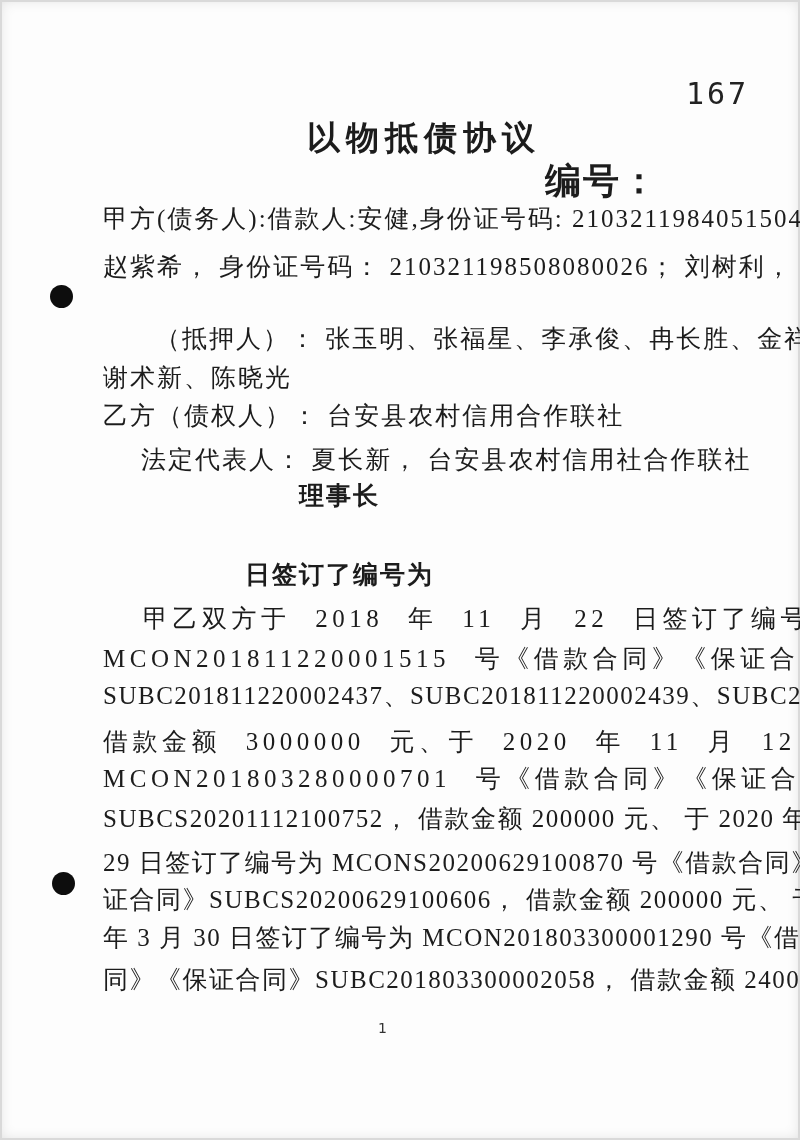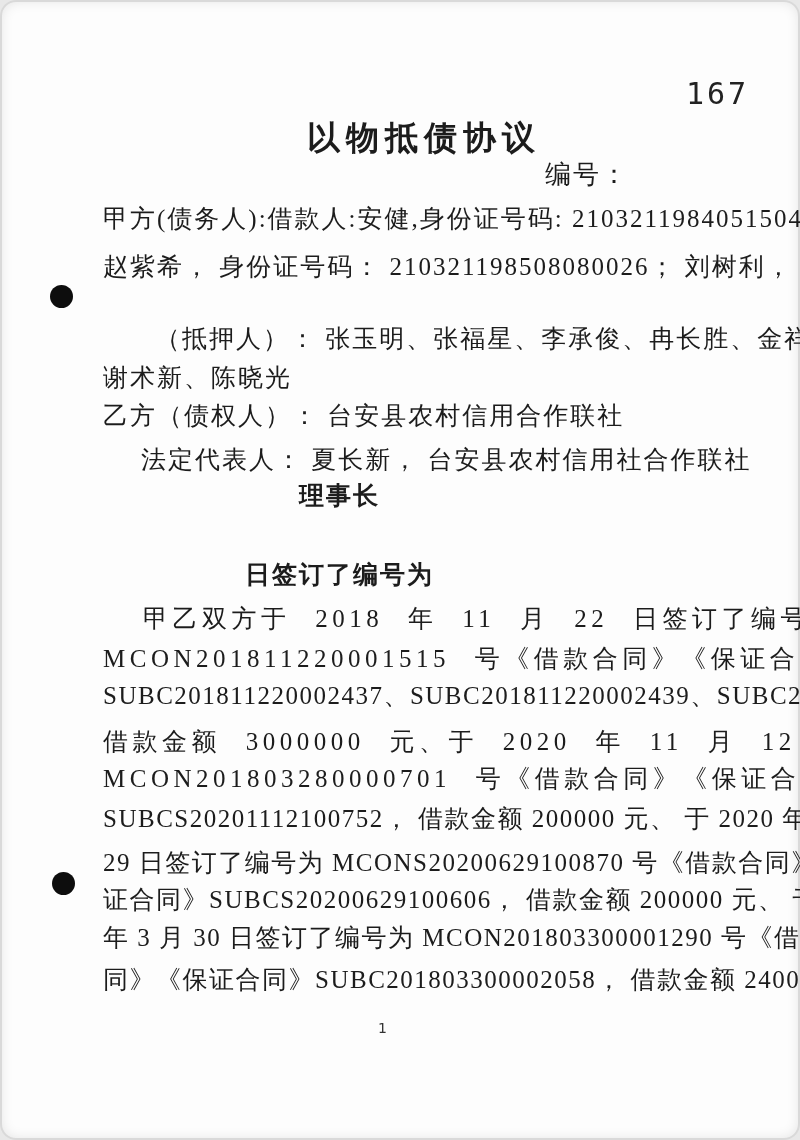--- a/index.html
+++ b/index.html
@@ -1,41 +1,41 @@
 <!DOCTYPE html>
 <html><head>
 <meta charset="utf-8">
 <style>
   html,body{margin:0;padding:0;background:#e8e8e8;}
   .page{
     position:relative;
     width:800px;height:1140px;
     margin:0 auto;
     background:#fdfdfd;
-    border-radius:16px;
+    border-radius:0;
     box-shadow: inset 0 0 0 2px #d9d9d9, inset 0 0 14px rgba(0,0,0,0.12);
     overflow:hidden;
     font-family:"Liberation Serif","DejaVu Serif",serif;
     color:#1c1c1c;
   }
   .stamp{
     position:absolute;top:76px;left:686px;
     font-family:"DejaVu Sans Mono",monospace;
     font-size:30px;letter-spacing:3px;color:#222;
   }
   .title{
     position:absolute;top:116px;left:0;width:800px;
     text-align:center;
     font-family:"Liberation Sans","DejaVu Sans",sans-serif;
     font-weight:bold;font-size:33px;letter-spacing:6px;margin-left:24px;
   }
   .number-label{
     position:absolute;top:157px;left:545px;
     font-family:"Liberation Sans","DejaVu Sans",sans-serif;
-    font-weight:normal;font-size:26px;letter-spacing:2px;
+    font-weight:bold;font-size:36px;letter-spacing:2px;
   }
   .ln{
     position:absolute;
     font-size:25px;
     letter-spacing:2px;
     white-space:nowrap;
     line-height:32px;
   }
   .body-ln{letter-spacing:1.5px;}
   .stretch{letter-spacing:4.5px;word-spacing:14px;}

